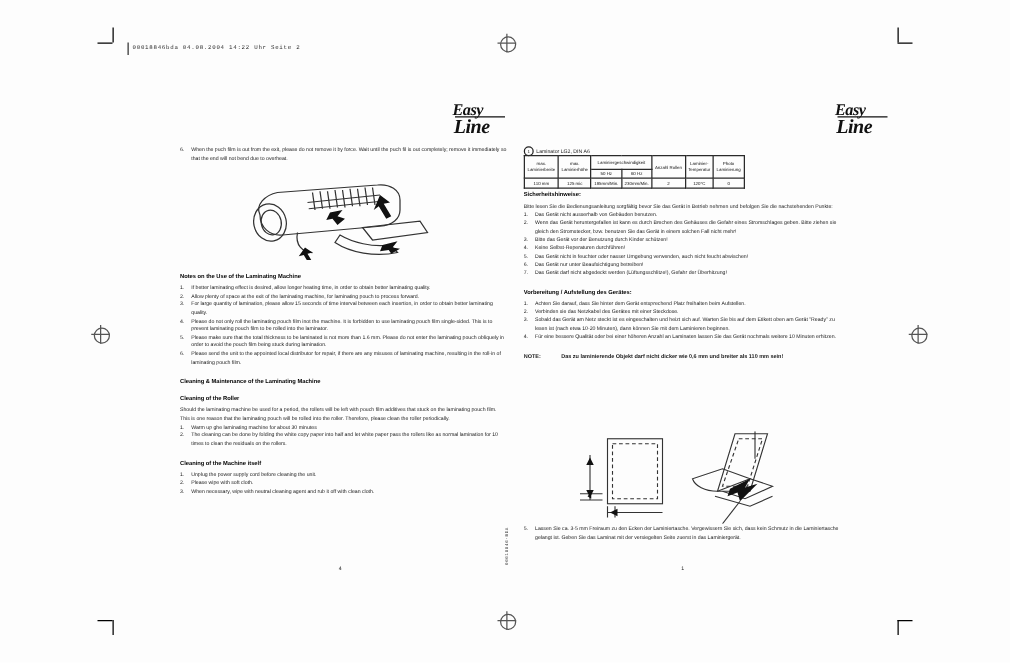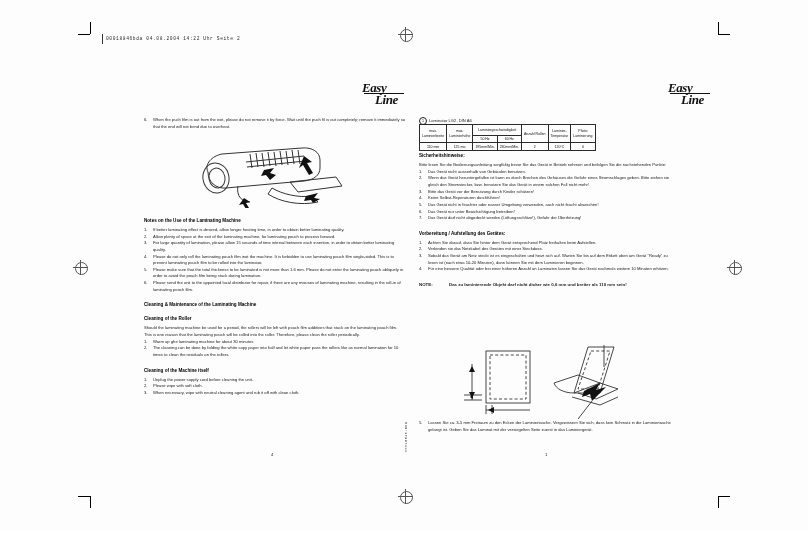--- a/index.html
+++ b/index.html
@@ -20,21 +20,21 @@
   .header-line{position:absolute;left:106px;top:36px;font-size:4.6px;
       letter-spacing:.6px;color:#2b2b2b;white-space:nowrap;
       font-family:"Liberation Mono",monospace;}
   .header-bar{position:absolute;left:102px;top:34px;width:1px;height:10px;background:#333;}
 
   
   .logo{position:absolute;font-style:italic;font-weight:bold;
         font-family:"Liberation Serif",serif;line-height:.95;
         color:#111;letter-spacing:-.4px;}
   .logo .l1{display:block;font-size:13px;transform:skewX(-6px);}
-  .logo .l2{display:block;font-size:13px;margin-left:13px;transform:skewX(-6px);}
+  .logo .l2{display:block;font-size:16px;margin-left:1px;transform:skewX(-6px);}
   .logo:after{content:"";position:absolute;left:2px;top:11px;width:40px;height:1px;background:#111;}
 
   
   .blk{position:absolute;}
   .p{font-size:4.15px;line-height:1.62;color:#1c1c1c;}
   .h{font-size:4.6px;font-weight:bold;color:#000;}
   .li{display:flex;align-items:flex-start;font-size:4.15px;line-height:1.62;}
   .li .n{width:9px;flex:0 0 9px;}
   .li .t{flex:1;}
   .li.tight{line-height:1.6;}

